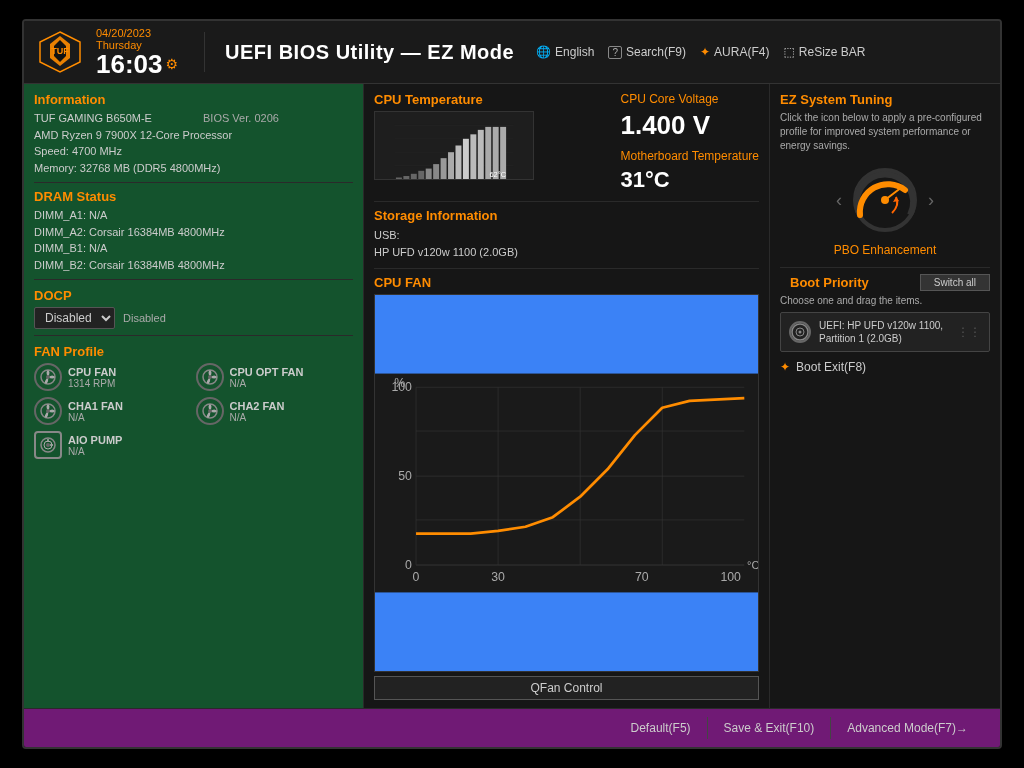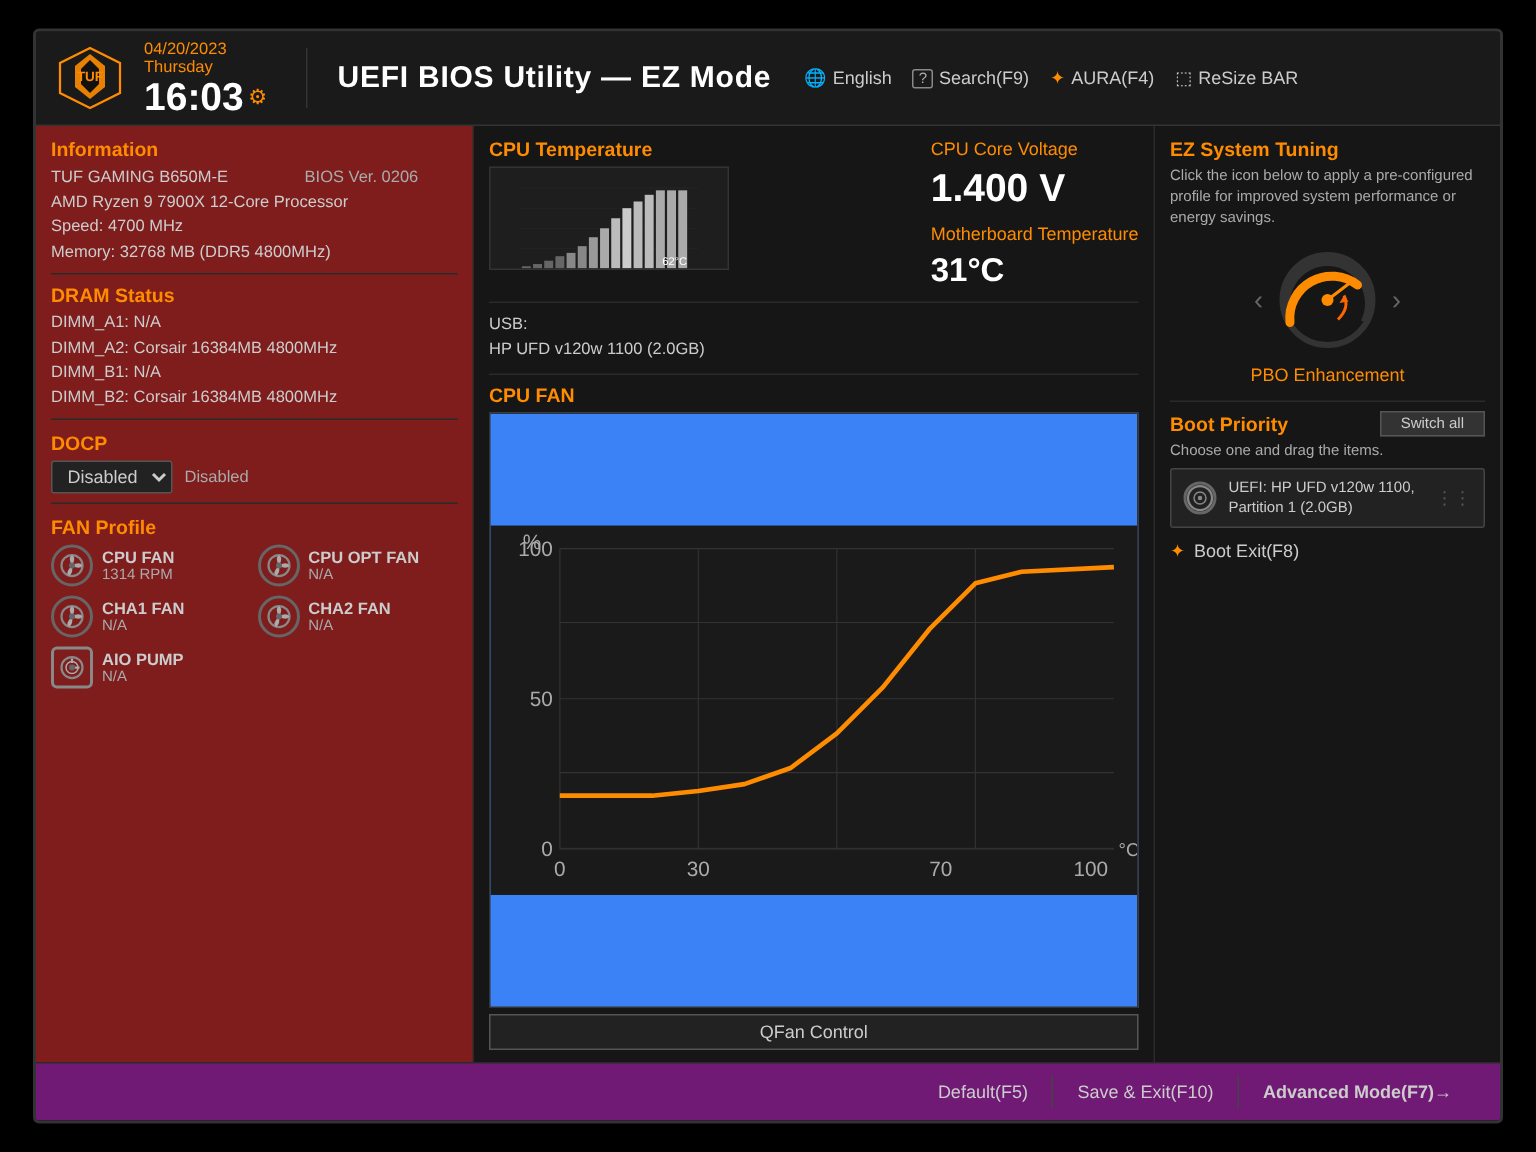--- a/index.html
+++ b/index.html
@@ -79,22 +79,22 @@
     }
     .gear-icon { color: #ff8c00; font-size: 14px; }
     
     .main-content {
       display: flex;
       flex: 1;
       overflow: hidden;
     }
     
     .left-panel {
-      width: 292px;
-      background: #7f1d1d;
+      width: 340px;
+      background: #14532d;
       border-right: 1px solid #2a2a2a;
       display: flex;
       flex-direction: column;
       padding: 8px 10px;
       gap: 2px;
       overflow-y: auto;
     }
     .section-title {
       color: #ff8c00;
       font-size: 13px;
@@ -331,20 +331,21 @@
     .boot-priority-header {
       display: flex;
       align-items: center;
       justify-content: space-between;
       margin-bottom: 4px;
     }
     .boot-priority-title {
       color: #ff8c00;
       font-size: 13px;
       font-weight: bold;
+      margin-left: 10px;
     }
     .boot-priority-desc {
       color: #aaa;
       font-size: 10px;
       margin-bottom: 6px;
     }
     .switch-all-btn {
       background: #333;
       color: #ccc;
       border: 1px solid #555;
@@ -403,21 +404,21 @@
       justify-content: flex-end;
       gap: 0;
     }
     .footer-btn {
       color: #ccc;
       font-size: 12px;
       padding: 4px 16px;
       cursor: pointer;
       border-right: 1px solid #444;
     }
-    .footer-btn:last-child { border-right: none; font-weight: bold; }
+    .footer-btn:last-child { border-right: none; }
     
     .graph-svg {
       width: 100%;
       height: 100%;
     }
     
     .gauge-svg { width: 70px; height: 70px; }
   </style>
 </head>
 <body>
@@ -643,20 +644,21 @@
         </div>
         <div class="cpu-voltage-block">
           <div class="voltage-label">CPU Core Voltage</div>
           <div class="voltage-value">1.400 V</div>
           <div class="mb-temp-label">Motherboard Temperature</div>
           <div class="mb-temp-value">31°C</div>
         </div>
       </div>
 
       <div class="storage-section">
+        <div class="storage-title">Storage Information</div>
         <div class="storage-row">
           <span>USB:</span>
         </div>
         <div class="storage-row">HP UFD v120w 1100 (2.0GB)</div>
       </div>
 
       <div class="fan-graph-section">
         <div class="fan-graph-title">CPU FAN</div>
         <div class="fan-graph-area">
           <svg class="graph-svg" viewBox="0 0 280 160">

